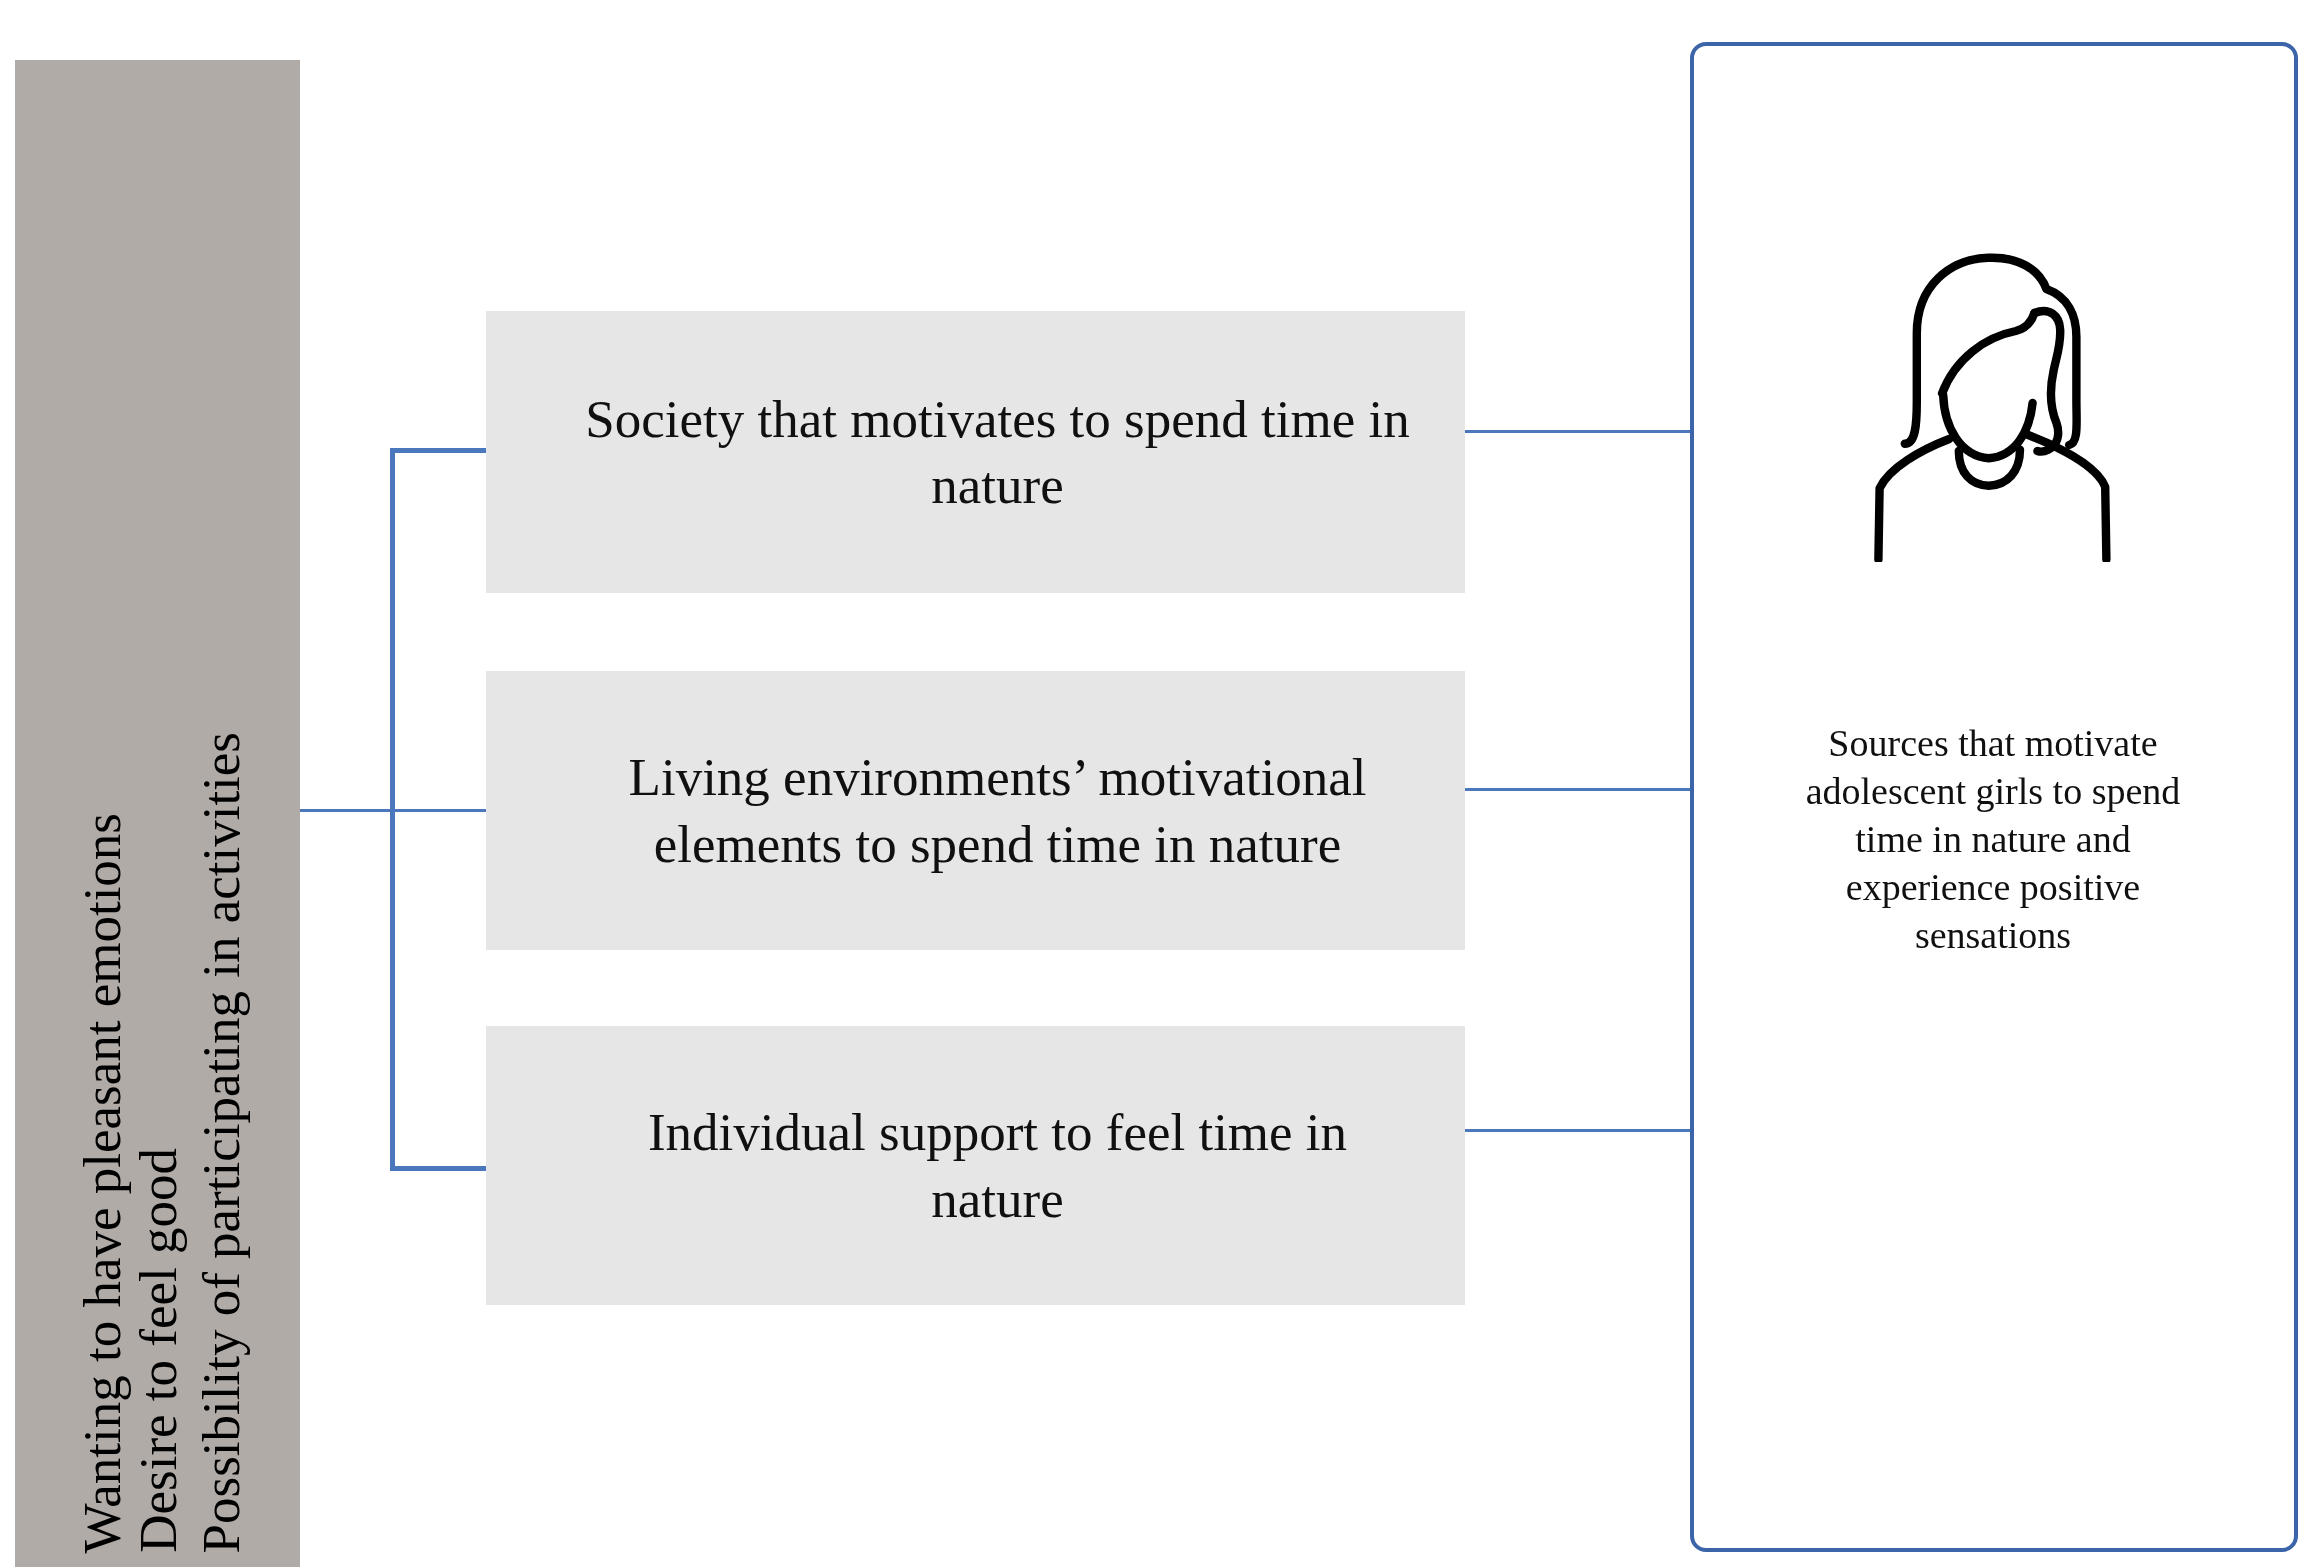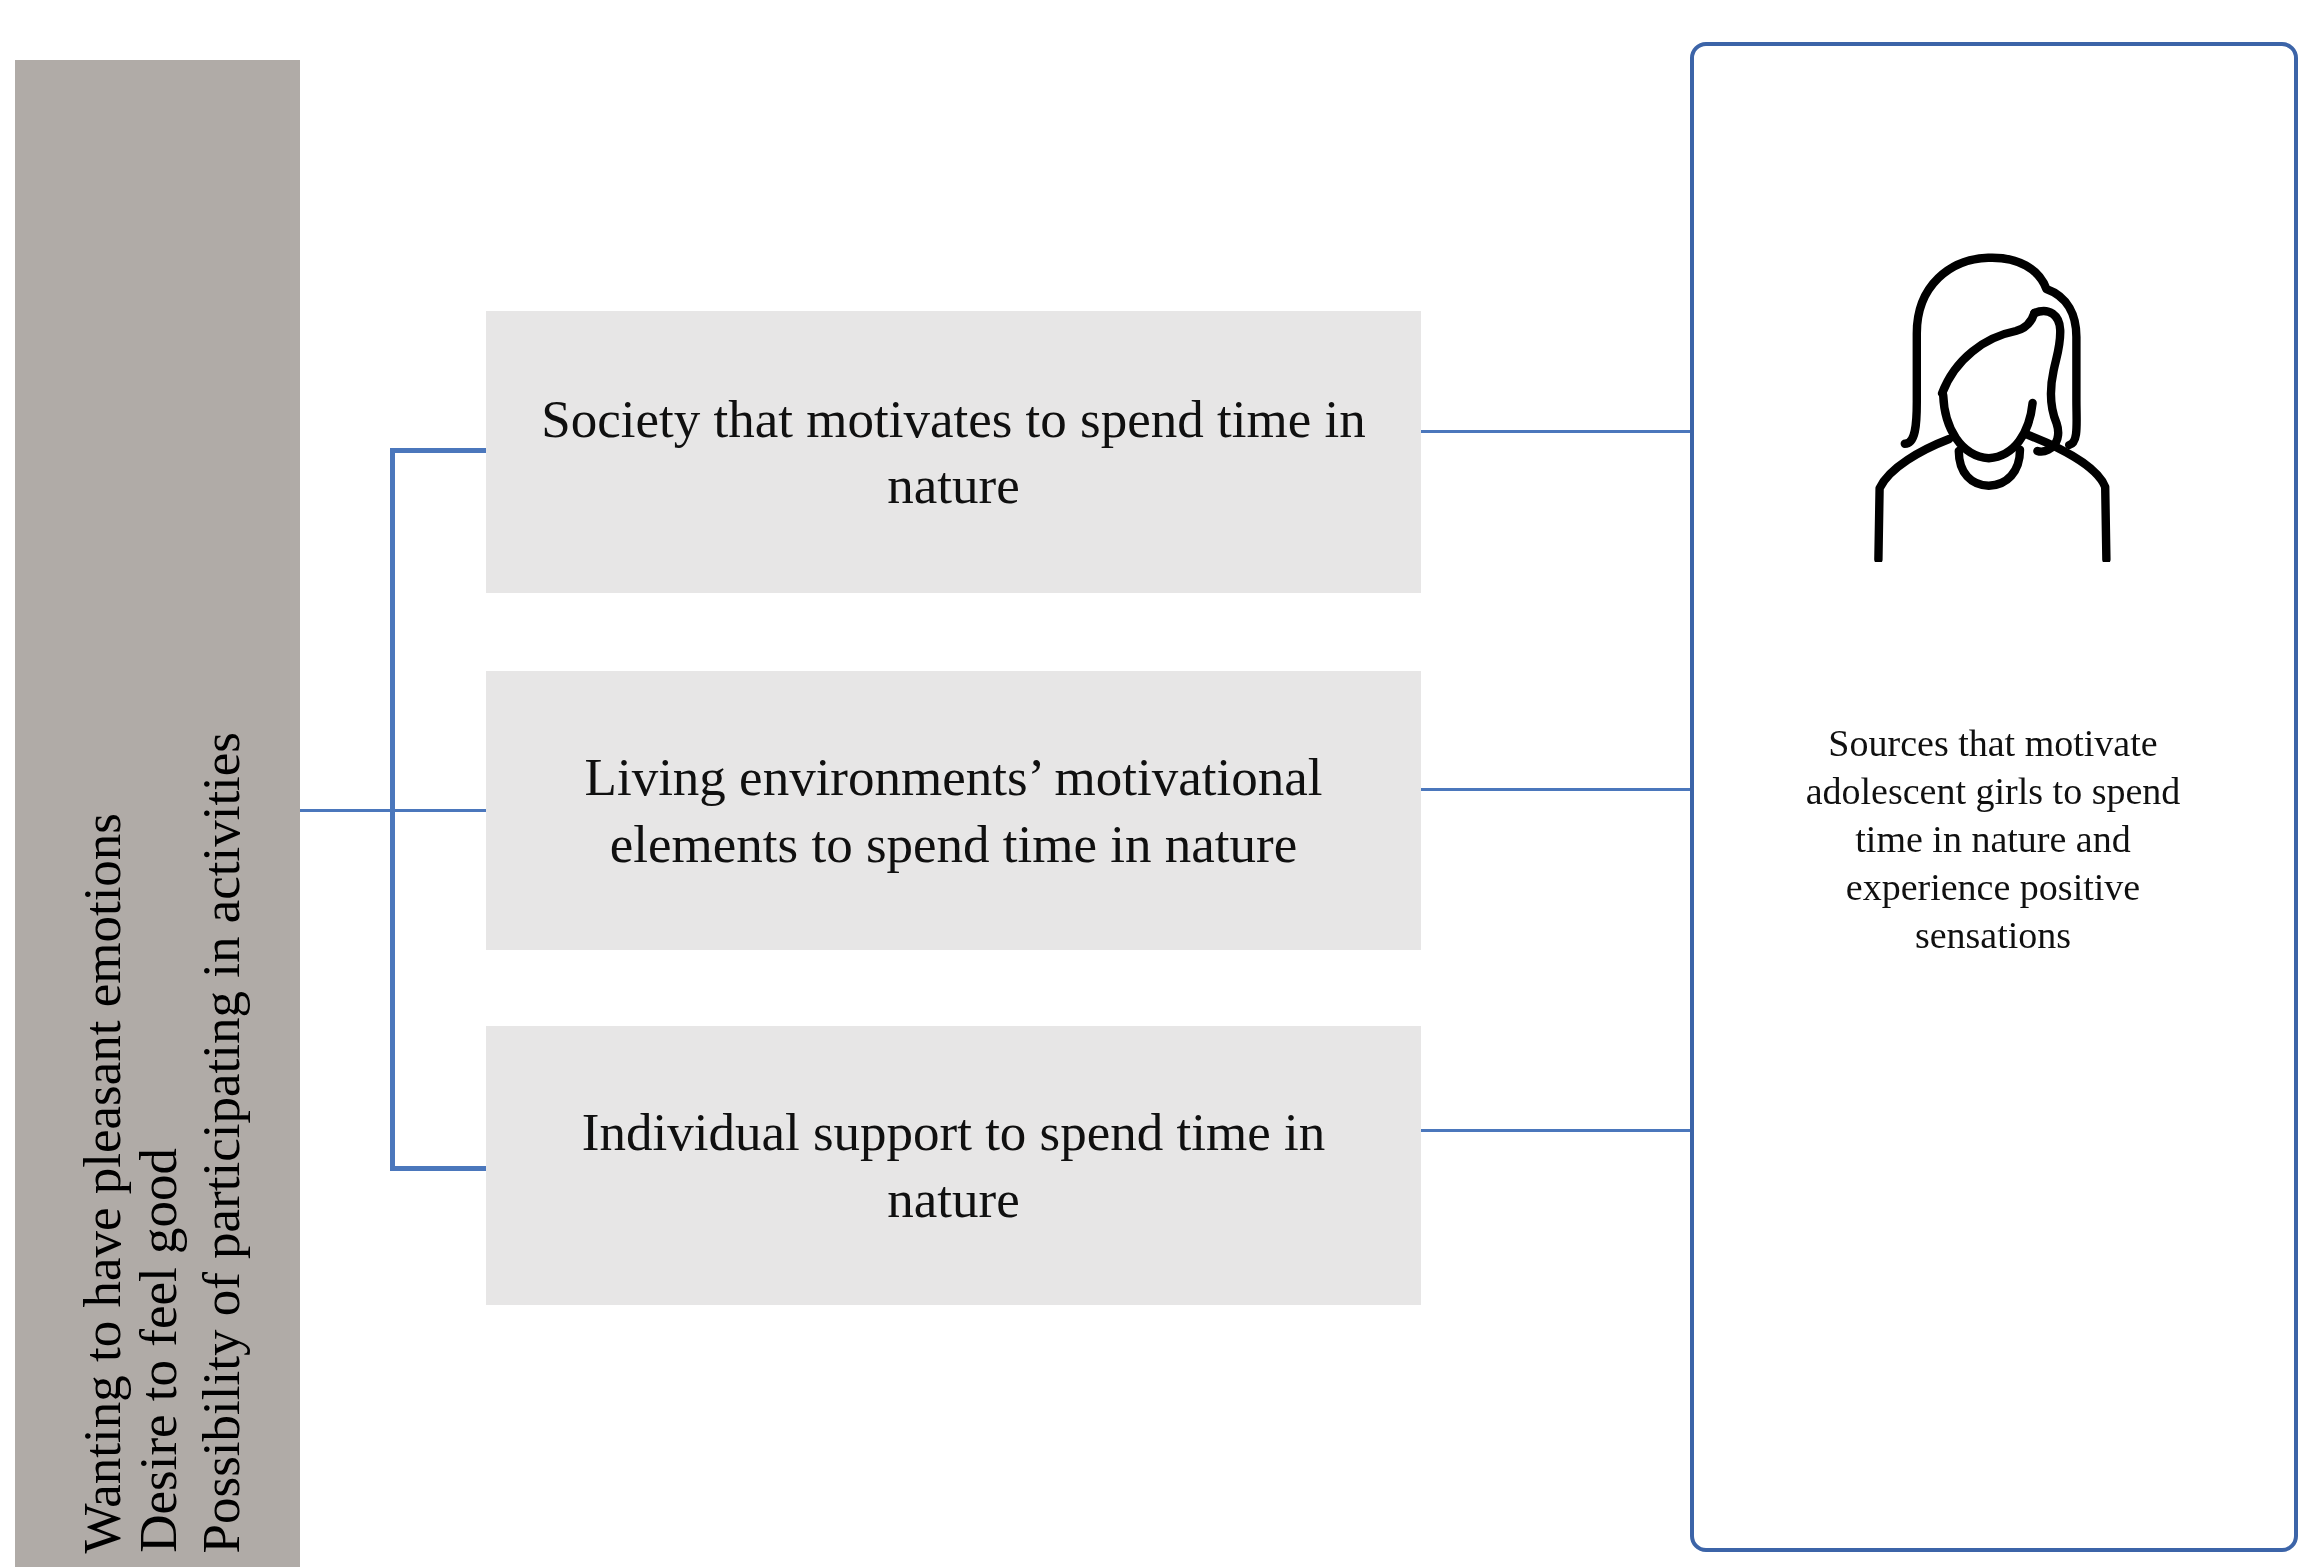--- a/index.html
+++ b/index.html
@@ -36,20 +36,21 @@
   
   .theme-box{
     position:absolute;
     left:486px;
     width:935px;
     background:#e7e6e6;
     display:flex;
     align-items:center;
     justify-content:center;
     text-align:center;
+    padding-left:44px;
   }
   .theme-box .box-label{
     font-size:53px;
     line-height:1.25;
     white-space:pre-line;
     color:#101010;
   }
   .box1{top:311px;height:282px;}
   .box2{top:671px;height:279px;}
   .box3{top:1026px;height:279px;}
@@ -110,21 +111,21 @@
 
   <div class="theme-box box1">
     <div class="box-label">Society that motivates to spend time in
 nature</div>
   </div>
   <div class="theme-box box2">
     <div class="box-label">Living environments’ motivational
 elements to spend time in nature</div>
   </div>
   <div class="theme-box box3">
-    <div class="box-label">Individual support to spend time in
+    <div class="box-label">Individual support to feel time in
 nature</div>
   </div>
 
   <div class="panel">
     <svg class="panel-icon" viewBox="0 0 410 535" fill="none" stroke="#000000" stroke-width="14" stroke-linecap="round" stroke-linejoin="round">
 
       <path d="M58,338 C76,338 78,306 78,268 L78,154 C78,74 134,30 197,28 C247,26 282,47 294,80 C330,93 344,124 344,160 L344,266 C344,304 348,336 332,340"></path>
 
       <path d="M120,254 C142,196 192,160 243,150 C259,146 269,136 274,120"></path>
 

